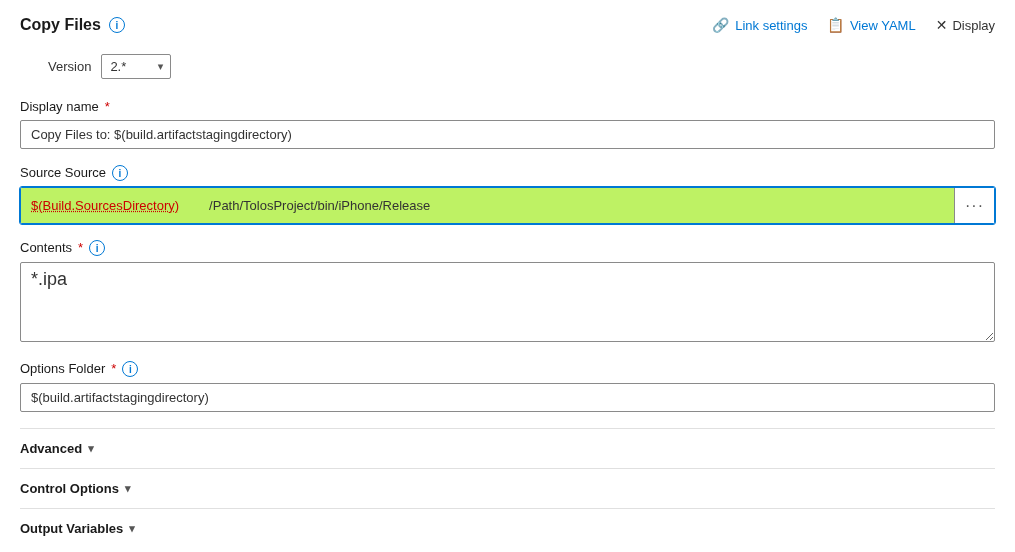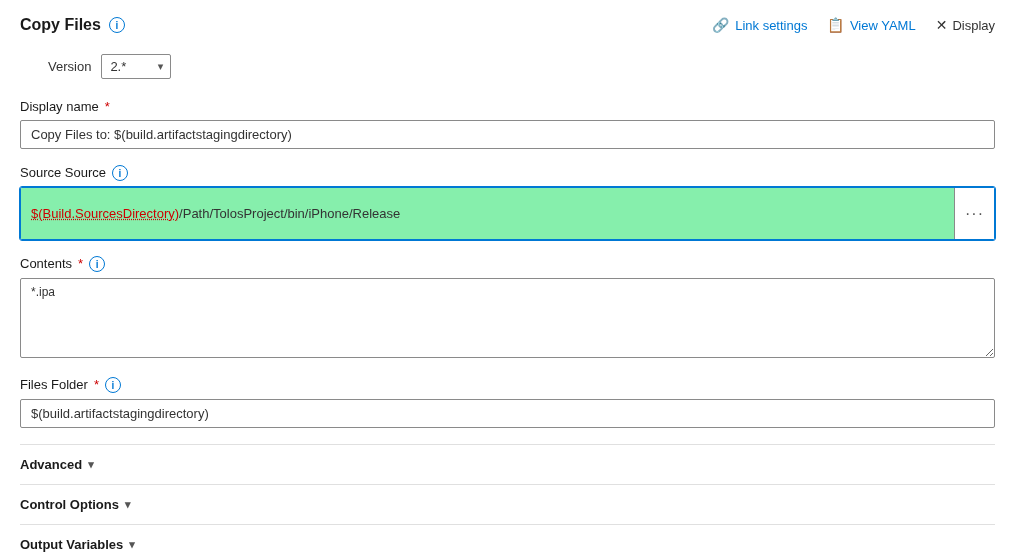--- a/index.html
+++ b/index.html
@@ -165,25 +165,26 @@
       align-items: stretch;
       gap: 0;
       border: 1px solid #0078d4;
       border-radius: 2px;
       outline: 1px solid #0078d4;
     }
 
     .source-folder-input {
       flex: 1;
       border: none;
-      padding: 18px 10px;
+      padding: 10px 10px;
       font-size: 13px;
       color: #333;
       outline: none;
-      background: #86efac;
+      background: #bef264;
+      gap: 30px;
     }
 
     .source-folder-btn {
       border: none;
       border-left: 1px solid #8a8a8a;
       background: #fff;
       padding: 4px 10px;
       cursor: pointer;
       color: #555;
       font-size: 16px;
@@ -191,21 +192,21 @@
       align-items: center;
       letter-spacing: 1px;
     }
 
     
     .textarea-input {
       width: 100%;
       border: 1px solid #8a8a8a;
       border-radius: 2px;
       padding: 6px 10px;
-      font-size: 12px;
+      font-size: 18px;
       color: #333;
       outline: none;
       resize: vertical;
       min-height: 80px;
     }
 
     
     .collapsible-section {
       border-top: 1px solid #e0e0e0;
       padding: 12px 0;
@@ -291,21 +292,21 @@
     <div class="field-label">
       <span>Contents</span>
       <span class="required">*</span>
       <span class="info-icon">i</span>
     </div>
     <textarea class="textarea-input" style="">*.ipa</textarea>
   </div>
 
   <div class="field-group">
     <div class="field-label">
-      <span>Files Folder</span>
+      <span>Options Folder</span>
       <span class="required">*</span>
       <span class="info-icon">i</span>
     </div>
     <input type="text" class="text-input" value="$(build.artifactstagingdirectory)" style="">
   </div>
 
   <div class="collapsible-section">
     <div class="collapsible-header">
       <span>Advanced</span>
       <span class="chevron-icon">▾</span>

